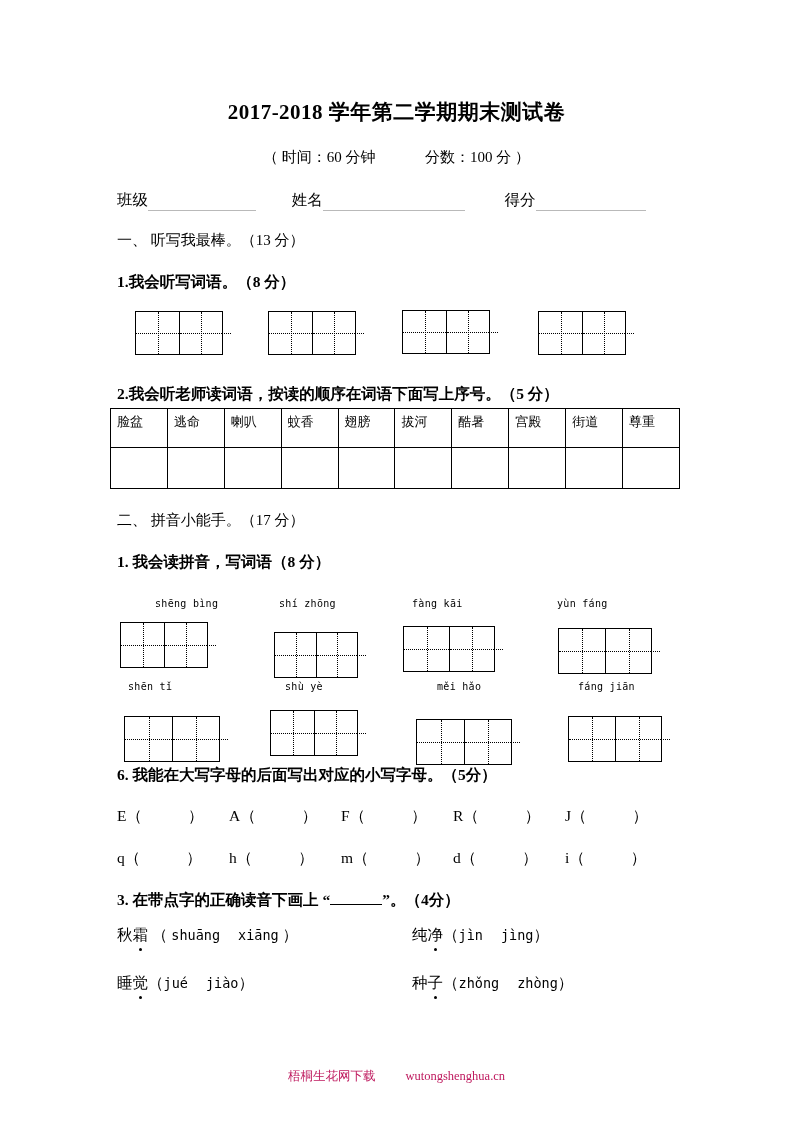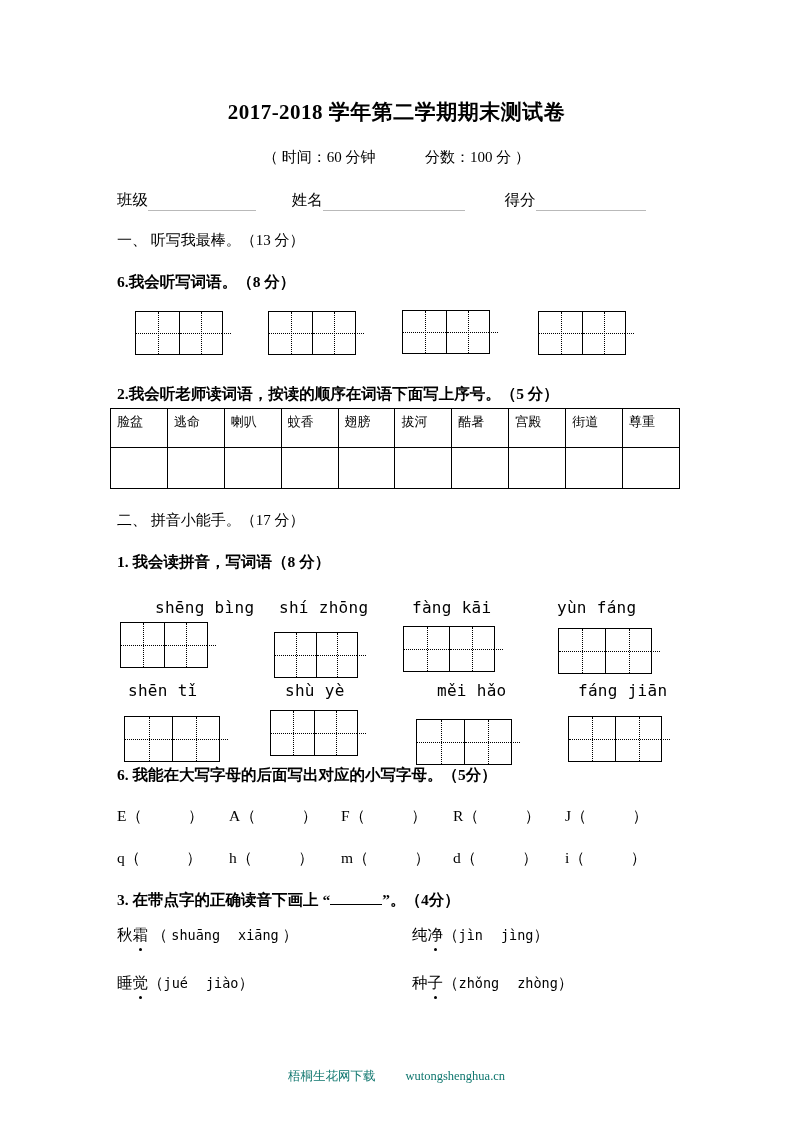--- a/index.html
+++ b/index.html
@@ -139,21 +139,21 @@
     vertical-align: top;
     height: 34px;
     font-family: "Liberation Serif", "DejaVu Serif", serif;
   }
   .word-table tr.blank-row td { height: 36px; }
 
   
   .pinyin {
     position: absolute;
     font-family: "DejaVu Sans Mono", "Liberation Mono", monospace;
-    font-size: 16px;
+    font-size: 10px;
     white-space: nowrap;
     letter-spacing: 0.3px;
   }
 
   
   .letter-row {
     position: absolute;
     left: 117px;
     width: 620px;
     font-size: 15.5px;
@@ -194,21 +194,21 @@
   }
   .py-gap { display: inline-block; width: 18px; }
 
   
   .footer {
     position: absolute;
     left: 0; top: 1068px;
     width: 793px;
     text-align: center;
     font-size: 12.5px;
-    color: #0f766e;
+    color: #be185d;
     white-space: nowrap;
   }
   .footer-gap { display: inline-block; width: 30px; }
 </style>
 </head>
 <body>
 
 <div class="page">
 
   <div class="doc-title">2017-2018 学年第二学期期末测试卷</div>
@@ -222,21 +222,21 @@
   <div class="info-line">
     <span class="info-label">班级</span><span class="info-rule rule-a"></span>
     <span class="info-gap-a"></span>
     <span class="info-label">姓名</span><span class="info-rule rule-b"></span>
     <span class="info-gap-b"></span>
     <span class="info-label">得分</span><span class="info-rule rule-c"></span>
   </div>
 
   <div class="sec-head" style="left:117px; top:231px;">一、 听写我最棒。（13 分）</div>
 
-  <div class="sub-head" style="left:117px; top:272px;">6.我会听写词语。（8 分）</div>
+  <div class="sub-head" style="left:117px; top:272px;">1.我会听写词语。（8 分）</div>
 
   <div class="tzg" style="left:135px; top:311px; width:88px; height:44px;">
     <div class="tzg-cell" style="width:50%;"></div>
     <div class="tzg-cell" style="width:50%;"></div>
     <div class="tzg-overhang" style="left:100%;"></div>
   </div>
   <div class="tzg" style="left:268px; top:311px; width:88px; height:44px;">
     <div class="tzg-cell" style="width:50%;"></div>
     <div class="tzg-cell" style="width:50%;"></div>
     <div class="tzg-overhang" style="left:100%;"></div>

